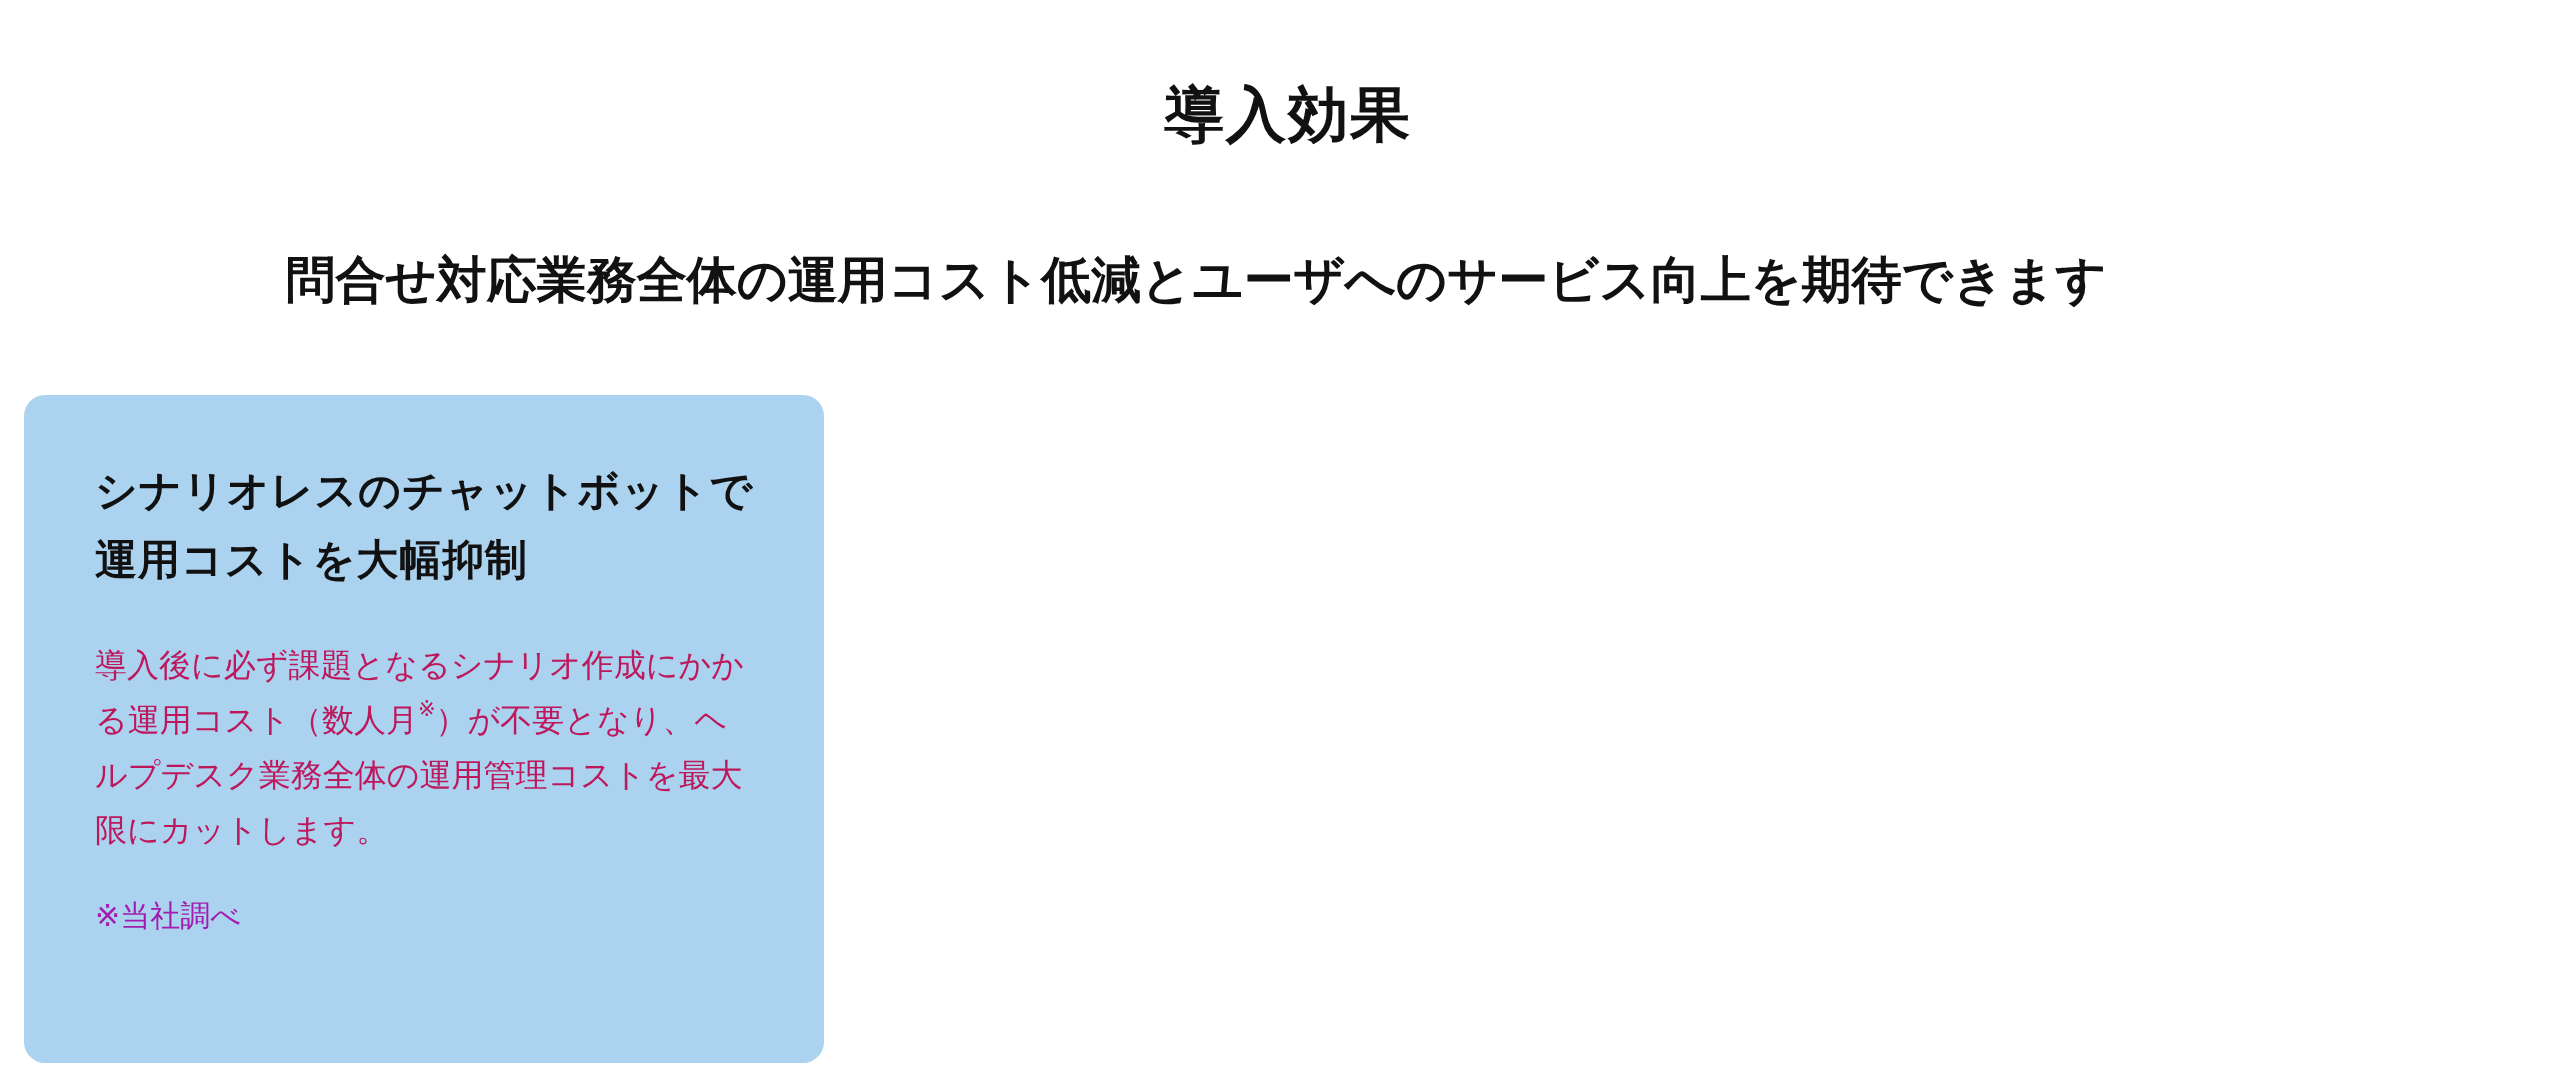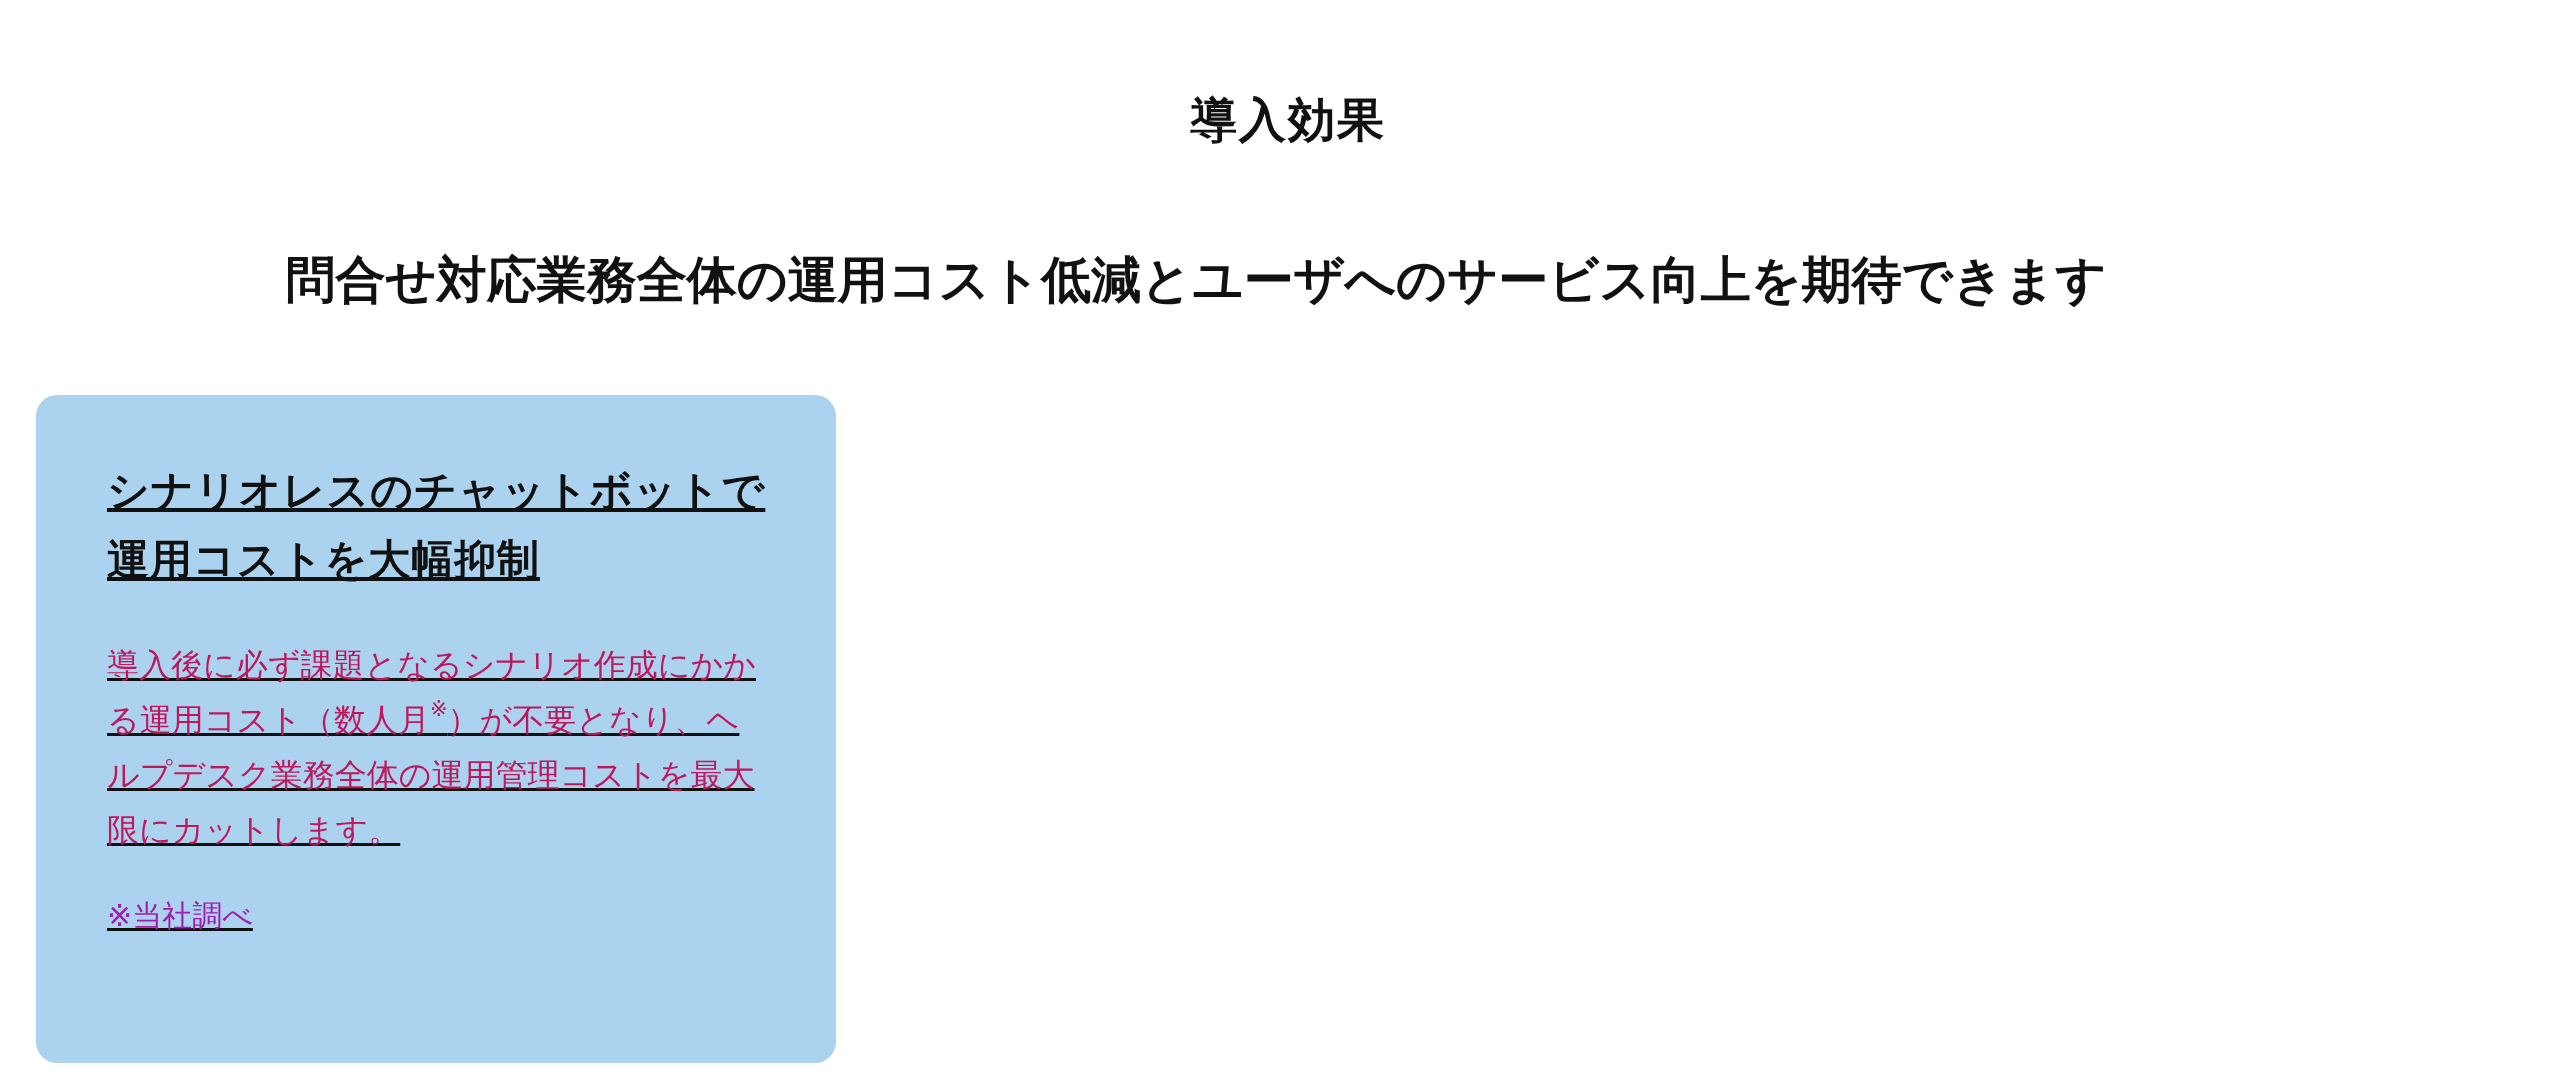--- a/index.html
+++ b/index.html
@@ -14,45 +14,45 @@
       overflow: hidden;
       font-family: "DejaVu Sans", "Liberation Sans", sans-serif;
       color: #111111;
     }
     .section-title {
       position: absolute;
       left: 0;
       top: 74px;
       width: 2576px;
       text-align: center;
-      font-size: 47px;
+      font-size: 60px;
       font-weight: bold;
       line-height: 91px;
       letter-spacing: 1.9px;
       margin: 0;
+      font-family: Liberation Mono, monospace;
     }
     .section-subtitle {
       position: absolute;
       left: 0;
       top: 242px;
       width: 2392px;
       text-align: center;
       font-size: 50px;
       font-weight: bold;
       line-height: 76px;
       margin: 0;
       letter-spacing: 0px;
     }
     .cards {
       position: absolute;
       top: 395px;
-      left: 36px;
+      left: 24px;
       display: flex;
       gap: 35px;
-      text-decoration: underline;
     }
     .card {
       width: 800px;
       height: 668px;
       background: #abd2ee;
       border-radius: 21px;
       box-sizing: border-box;
       padding: 61px 66px 38px 71px;
     }
     .card-title {

